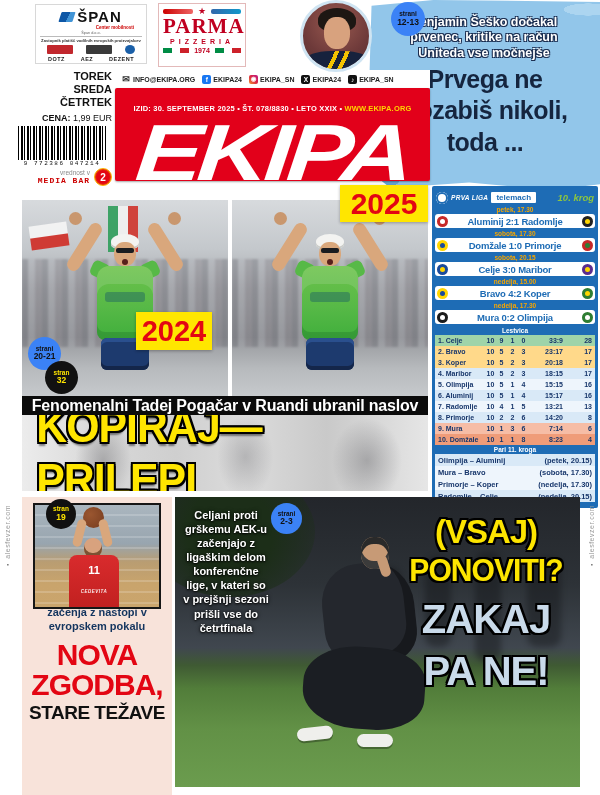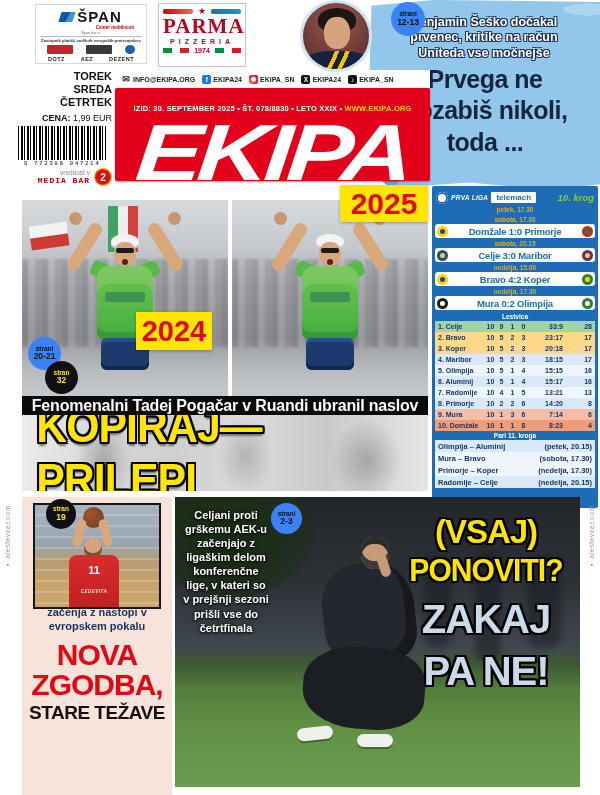--- a/index.html
+++ b/index.html
@@ -383,20 +383,29 @@
     <div class="sb-head">
       <span class="lg-circle"></span>
       <span class="lg-name">PRVA LIGA</span>
       <span class="lg-sponsor">telemach</span>
       <span class="lg-round">10. krog</span>
     </div>
     <div>
 
         <div class="match">
           <div class="m-date">petek, 17.30</div>
+          <div class="m-strip">
+            <span class="crest" style="background: rgb(198, 40, 40);">
+              <i style="background: rgb(255, 255, 255);"></i>
+            </span>
+            <span class="m-text"><span>Aluminij</span> <span>2:1</span> <span>Radomlje</span></span>
+            <span class="crest" style="background: rgb(34, 34, 34);">
+              <i style="background: rgb(255, 214, 0);"></i>
+            </span>
+          </div>
         </div>
 
         <div class="match">
           <div class="m-date">sobota, 17.30</div>
           <div class="m-strip">
             <span class="crest" style="background: rgb(255, 214, 0);">
               <i style="background: rgb(26, 75, 155);"></i>
             </span>
             <span class="m-text"><span>Domžale</span> <span>1:0</span> <span>Primorje</span></span>
             <span class="crest" style="background: rgb(198, 40, 40);">

